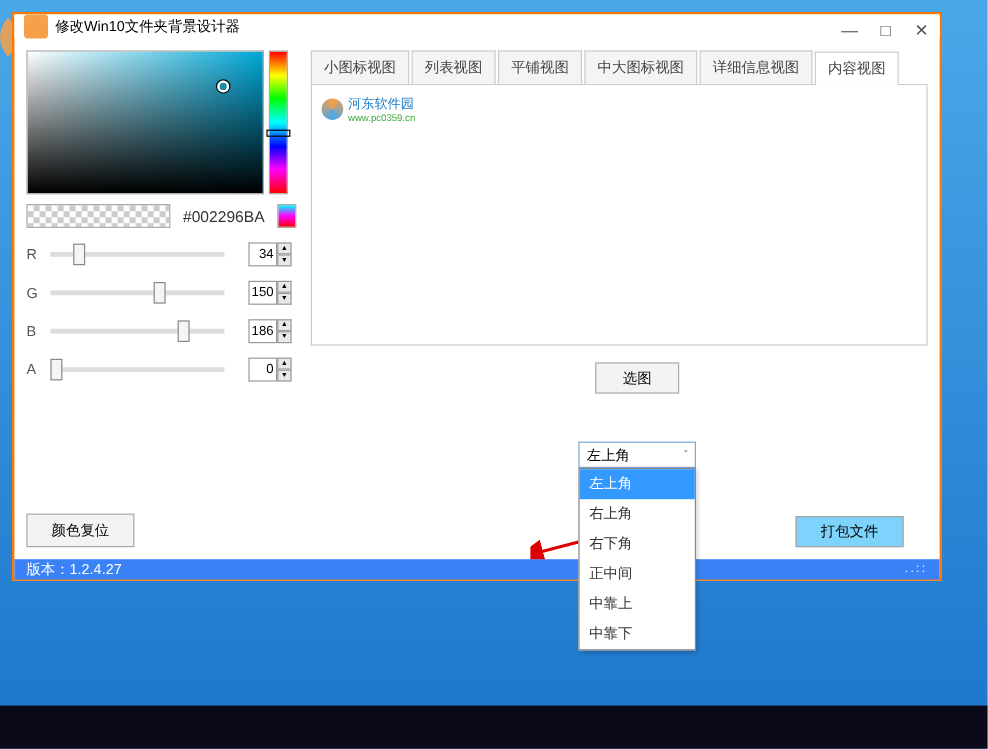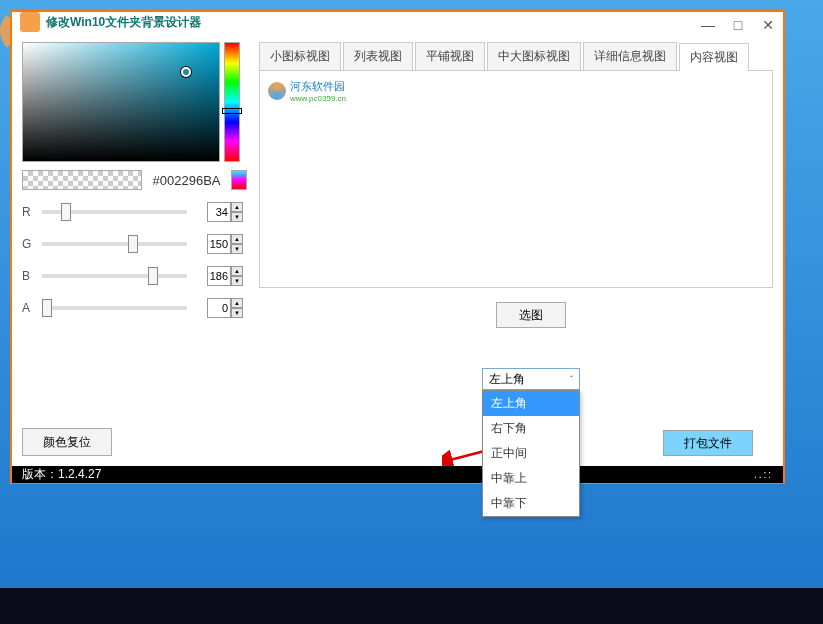--- a/index.html
+++ b/index.html
@@ -2,21 +2,21 @@
 <html><head>
   <meta charset="utf-8">
   <style>
     * { margin: 0; padding: 0; box-sizing: border-box; font-family: "Microsoft YaHei", Arial, sans-serif; font-size: 12px; }
     body { width: 823px; height: 624px; background: linear-gradient(180deg, #4aa8e8 0%, #1b75cc 100%); position: relative; overflow: hidden; }
     
     .window { position: absolute; left: 10px; top: 10px; width: 775px; height: 474px; background: #fff; border: 2px solid #ff7700; display: flex; flex-direction: column; }
     
     .titlebar { height: 30px; background: #fff; display: flex; align-items: center; padding-left: 8px; position: relative; }
     .titlebar-icon { width: 20px; height: 20px; background: #f7a04a; border-radius: 3px; margin-right: 6px; }
-    .titlebar-title { color: #0f766e; font-size: 12px; font-weight: bold; }
+    .titlebar-title { color: #000000; font-size: 12px; }
     .titlebar-controls { position: absolute; right: 0; top: 0; display: flex; }
     .titlebar-btn { width: 30px; height: 26px; display: flex; align-items: center; justify-content: center; cursor: pointer; font-size: 14px; color: #555; }
     
     .window-body { flex: 1; display: flex; padding: 10px; gap: 12px; }
     
     .left-panel { width: 225px; display: flex; flex-direction: column; }
     .color-picker-area { display: flex; gap: 4px; }
     .gradient-box { width: 198px; height: 120px; background: linear-gradient(to bottom, transparent, #000), linear-gradient(to right, #fff, #00a8d8); position: relative; border: 1px solid #aaa; }
     .gradient-cursor { position: absolute; width: 10px; height: 10px; border: 2px solid #fff; border-radius: 50%; box-shadow: 0 0 0 1px #000; top: 24px; left: 158px; }
     .hue-strip { width: 16px; height: 120px; background: linear-gradient(to bottom, #f00 0%, #ff0 17%, #0f0 33%, #0ff 50%, #00f 67%, #f0f 83%, #f00 100%); border: 1px solid #aaa; position: relative; }
@@ -54,21 +54,21 @@
     .dropdown-wrap { position: relative; }
     .dropdown { width: 98px; height: 22px; border: 1px solid #7aa7d4; background: #fff; display: flex; align-items: center; padding: 0 6px; cursor: pointer; justify-content: space-between; }
     .dropdown-caret { font-size: 9px; color: #555; }
     .dropdown-list { position: absolute; top: 22px; left: 0; width: 98px; background: #fff; border: 1px solid #888; box-shadow: 2px 2px 4px rgba(0,0,0,0.2); z-index: 100; }
     .dropdown-item { padding: 4px 8px; cursor: pointer; color: #333; }
     .dropdown-item.highlighted { background: #3399ff; color: #fff; }
     .pack-btn { margin-left: auto; width: 90px; height: 26px; background: #7dd3fc; border: 1px solid #a3a3a3; cursor: pointer; margin-right: 20px; }
     
     .arrow-annotation { position: absolute; left: 430px; top: 424px; pointer-events: none; }
     
-    .status-bar { height: 22px; background: #000000; color: #fff; display: flex; align-items: center; padding: 0 10px; font-size: 11px; }
+    .status-bar { height: 22px; background: #3b82f6; color: #fff; display: flex; align-items: center; padding: 0 10px; font-size: 11px; }
     .status-right { margin-left: auto; font-size: 10px; letter-spacing: 2px; }
     
     .taskbar { position: absolute; bottom: 0; left: 0; right: 0; height: 36px; background: #0a0a18; }
     
     .watermark-bg { position: absolute; top: 8px; left: 0; pointer-events: none; opacity: 0.85; display: flex; align-items: center; gap: 6px; }
     .wm-big-circle { width: 46px; height: 46px; border-radius: 50%; background: conic-gradient(from 45deg, #f7a04a 0deg 90deg, #4aa8e8 90deg 180deg, #f7a04a 180deg 270deg, #4aa8e8 270deg 360deg); position: relative; }
     .wm-big-circle::after { content: ''; position: absolute; inset: 10px; background: #fff; border-radius: 50%; }
     .wm-big-text { color: #037ac4; font-size: 26px; font-weight: bold; }
     .wm-big-sub { position: absolute; top: 42px; left: 56px; color: #3aaa3a; font-size: 12px; }
   </style>
@@ -186,20 +186,21 @@
       </div>
       <div class="bottom-row">
         <button class="action-btn">选图</button>
         <div class="dropdown-wrap">
           <div class="dropdown">
             <span>左上角</span>
             <span class="dropdown-caret">ˇ</span>
           </div>
           <div class="dropdown-list" id="dropdown-list">
               <div class="dropdown-item highlighted">左上角</div>
+              <div class="dropdown-item">右上角</div>
               <div class="dropdown-item">右下角</div>
               <div class="dropdown-item">正中间</div>
               <div class="dropdown-item">中靠上</div>
               <div class="dropdown-item">中靠下</div>
             </div>
         </div>
         <button class="pack-btn">打包文件</button>
       </div>
     </div>
   </div>

